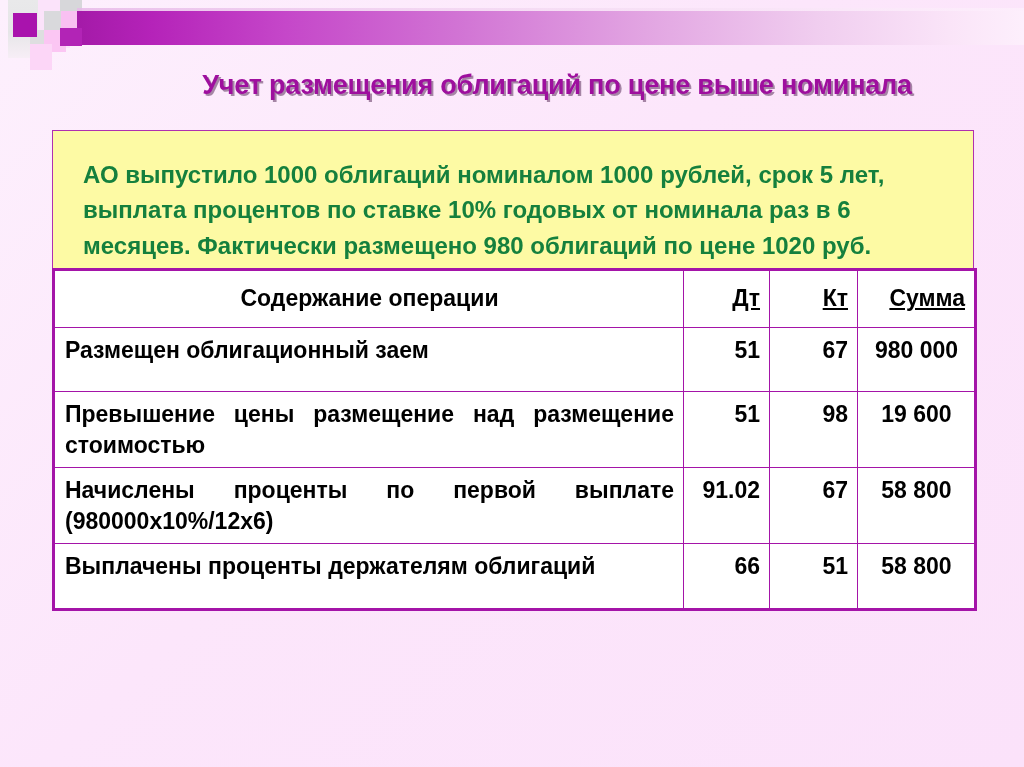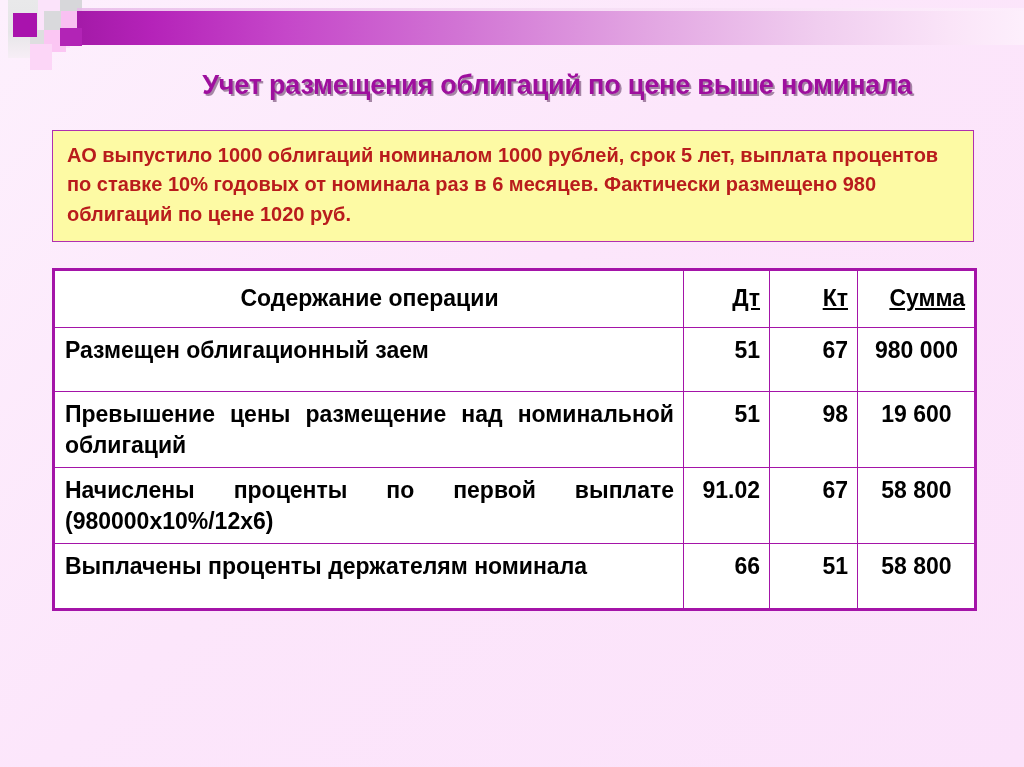--- a/index.html
+++ b/index.html
@@ -118,25 +118,25 @@
     position: absolute;
     left: 52px;
     top: 130px;
     width: 922px;
     box-sizing: border-box;
     background: #fdfaa4;
     border: 1.5px solid #b02fb0;
     padding: 10px 14px 12px 14px;
   }
   .callout p {
-    margin: 0;
-    font-size: 20px;
+    margin: 16px;
+    font-size: 24px;
     font-weight: bold;
     line-height: 1.47;
-    color: #b91c1c;
+    color: #15803d;
   }
 
   
   .tbl-wrap {
     position: absolute;
     left: 52px;
     top: 268px;
     width: 922px;
   }
   table.ops {
@@ -225,33 +225,33 @@
         </tr>
       </thead>
       <tbody>
         <tr class="r1">
           <td class="desc plain">Размещен облигационный заем</td>
           <td class="num">51</td>
           <td class="num">67</td>
           <td class="sum">980 000</td>
         </tr>
         <tr class="r2">
-          <td class="desc">Превышение цены размещение над номинальной облигаций</td>
+          <td class="desc">Превышение цены размещение над размещение стоимостью</td>
           <td class="num">51</td>
           <td class="num">98</td>
           <td class="sum">19 600</td>
         </tr>
         <tr class="r3">
           <td class="desc">Начислены проценты по первой выплате (980000х10%/12х6)</td>
           <td class="num">91.02</td>
           <td class="num">67</td>
           <td class="sum">58 800</td>
         </tr>
         <tr class="r5">
-          <td class="desc plain">Выплачены проценты держателям номинала</td>
+          <td class="desc plain">Выплачены проценты держателям облигаций</td>
           <td class="num">66</td>
           <td class="num">51</td>
           <td class="sum">58 800</td>
         </tr>
       </tbody>
     </table>
   </div>
 
 </div>
 

